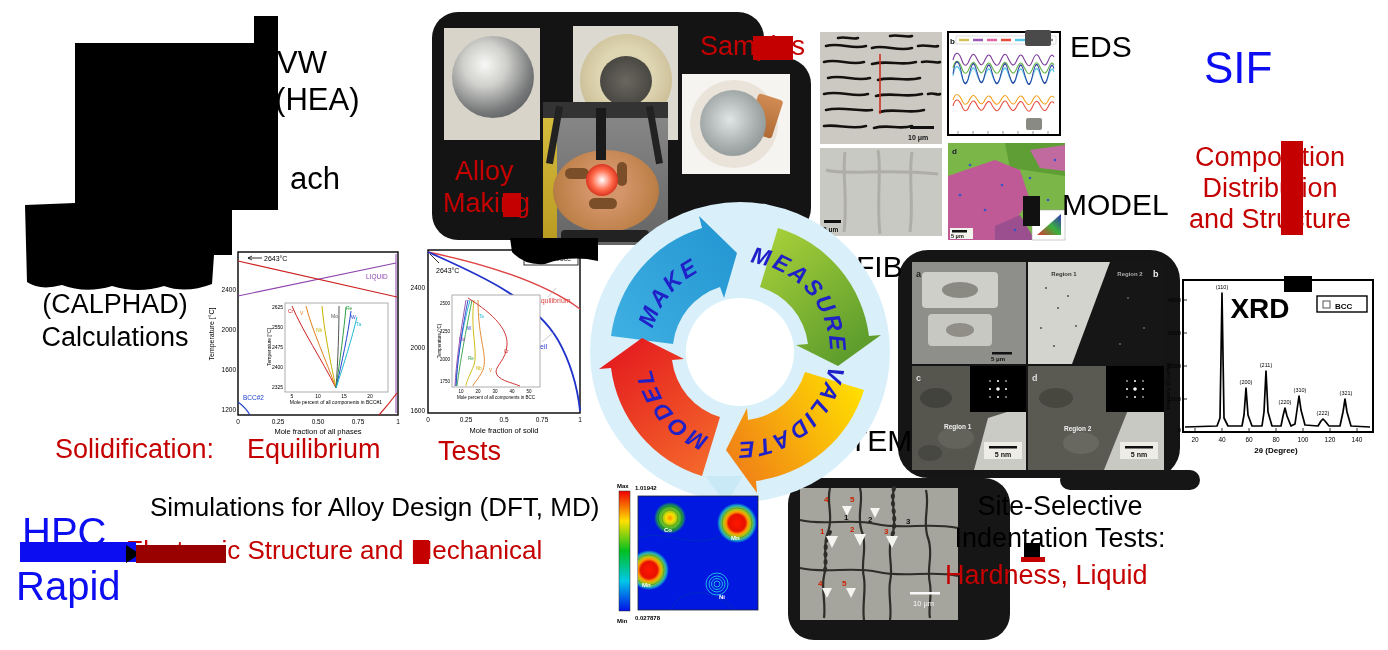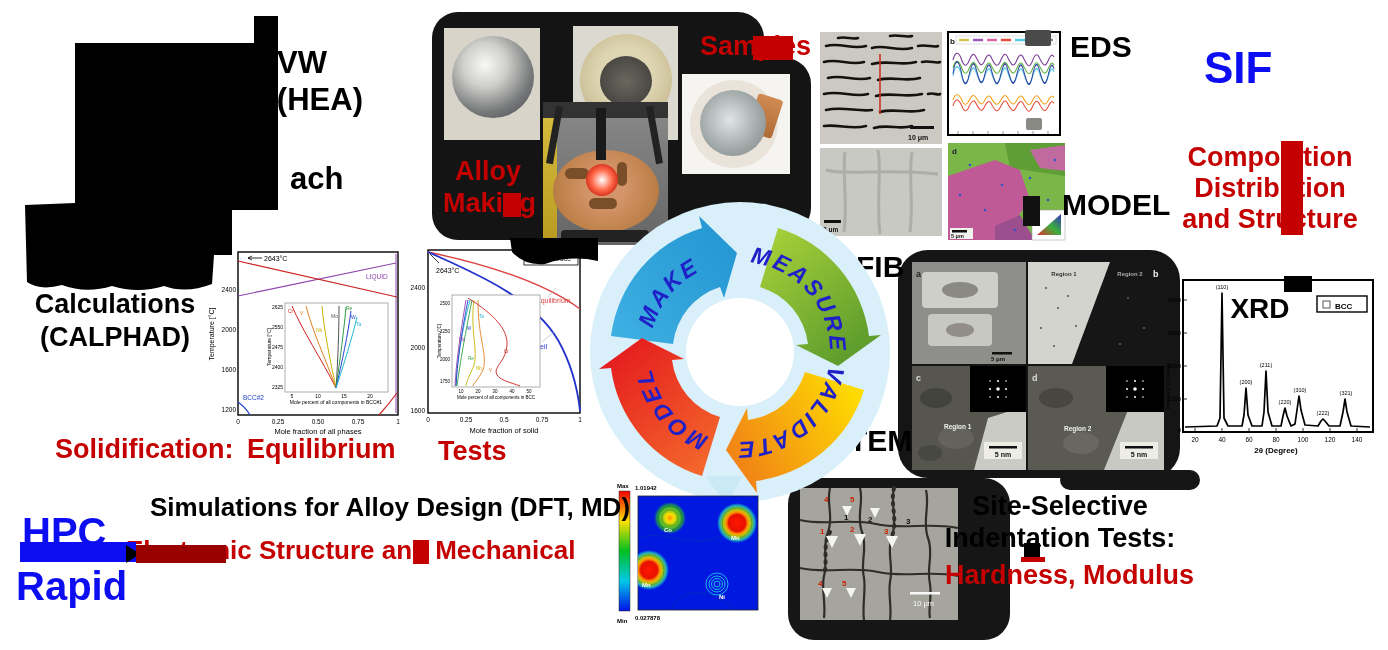--- a/index.html
+++ b/index.html
@@ -1,19 +1,19 @@
 <!DOCTYPE html>
 <html><head>
 <meta charset="utf-8">
 <style>
   html,body{margin:0;padding:0;background:#fff}
   .stage{position:relative;width:1388px;height:650px;background:#fff;overflow:hidden;
          font-family:"Liberation Sans",sans-serif;color:#000}
   .abs{position:absolute}
-  .b{font-weight:bold;line-height:1;white-space:nowrap}
+  .b{font-weight:normal;line-height:1;white-space:nowrap}
   .c{text-align:center}
   .red{color:#C40000}
   .blue{color:#0D0DF2}
   .f26{font-size:26px}.f27{font-size:27px}.f30{font-size:30px}
   .f31{font-size:31px}.f40{font-size:40px}.f44{font-size:44px}.f46{font-size:46px}
   svg{position:absolute;overflow:visible}
   svg text{font-family:"Liberation Sans",sans-serif}
   .s45{font-size:4.5px}.s5{font-size:5px}.s55{font-size:5.5px}.s6{font-size:6px}
   .s65{font-size:6.5px}.s7{font-size:7px}.s75{font-size:7.5px}.s8{font-size:8px}
   .s9{font-size:9px}.s28{font-size:28px}
@@ -440,22 +440,22 @@
       <text x="428" y="422">0</text>
       <text x="466" y="422">0.25</text>
       <text x="504" y="422">0.5</text>
       <text x="542" y="422">0.75</text>
       <text x="580" y="422">1</text>
     </g>
     <text x="504" y="433" class="s75" text-anchor="middle">Mole fraction of solid</text>
   </svg>
 
   <div class="abs b f27 c" style="left:10px;top:288px;width:210px;line-height:33px">
+    <div>(CALPHAD)</div>
     <div>Calculations</div>
-    <div>(CALPHAD)</div>
   </div>
 
   <div class="abs b f27 red" style="left:55px;top:436px">Solidification:</div>
   <div class="abs b f27 red" style="left:247px;top:436px">Equilibrium</div>
   <div class="abs b f27 red" style="left:438px;top:438px">Tests</div>
 
   <svg style="left:786px;top:476px" width="228" height="168" viewBox="0 0 228 168">
     <rect x="2" y="2" width="222" height="162" rx="26" fill="#161616"></rect>
     <rect x="14" y="12" width="158" height="132" fill="#a5a49d"></rect>
     <g stroke="#2e2d27" stroke-width="2.2" fill="none">
@@ -597,16 +597,16 @@
   <div class="abs" style="left:136px;top:545px;width:90px;height:18px;background:#990000"></div>
   <div class="abs" style="left:413px;top:540px;width:16px;height:24px;background:#C40000"></div>
   <div class="abs b f40 blue" style="left:16px;top:566px">Rapid</div>
 
   <div class="abs b f27 c" style="left:935px;top:490px;width:250px;line-height:32px">
     <div>Site-Selective</div>
     <div>Indentation Tests:</div>
   </div>
   <div class="abs" style="left:1024px;top:543px;width:16px;height:14px;background:#000"></div>
   <div class="abs" style="left:1021px;top:557px;width:24px;height:5px;background:#C40000"></div>
-  <div class="abs b f27 red" style="left:945px;top:562px">Hardness, Modulus</div>
+  <div class="abs b f27 red" style="left:945px;top:562px">Hardness, Liquid</div>
 
 
 </div>
 
 </body></html>

